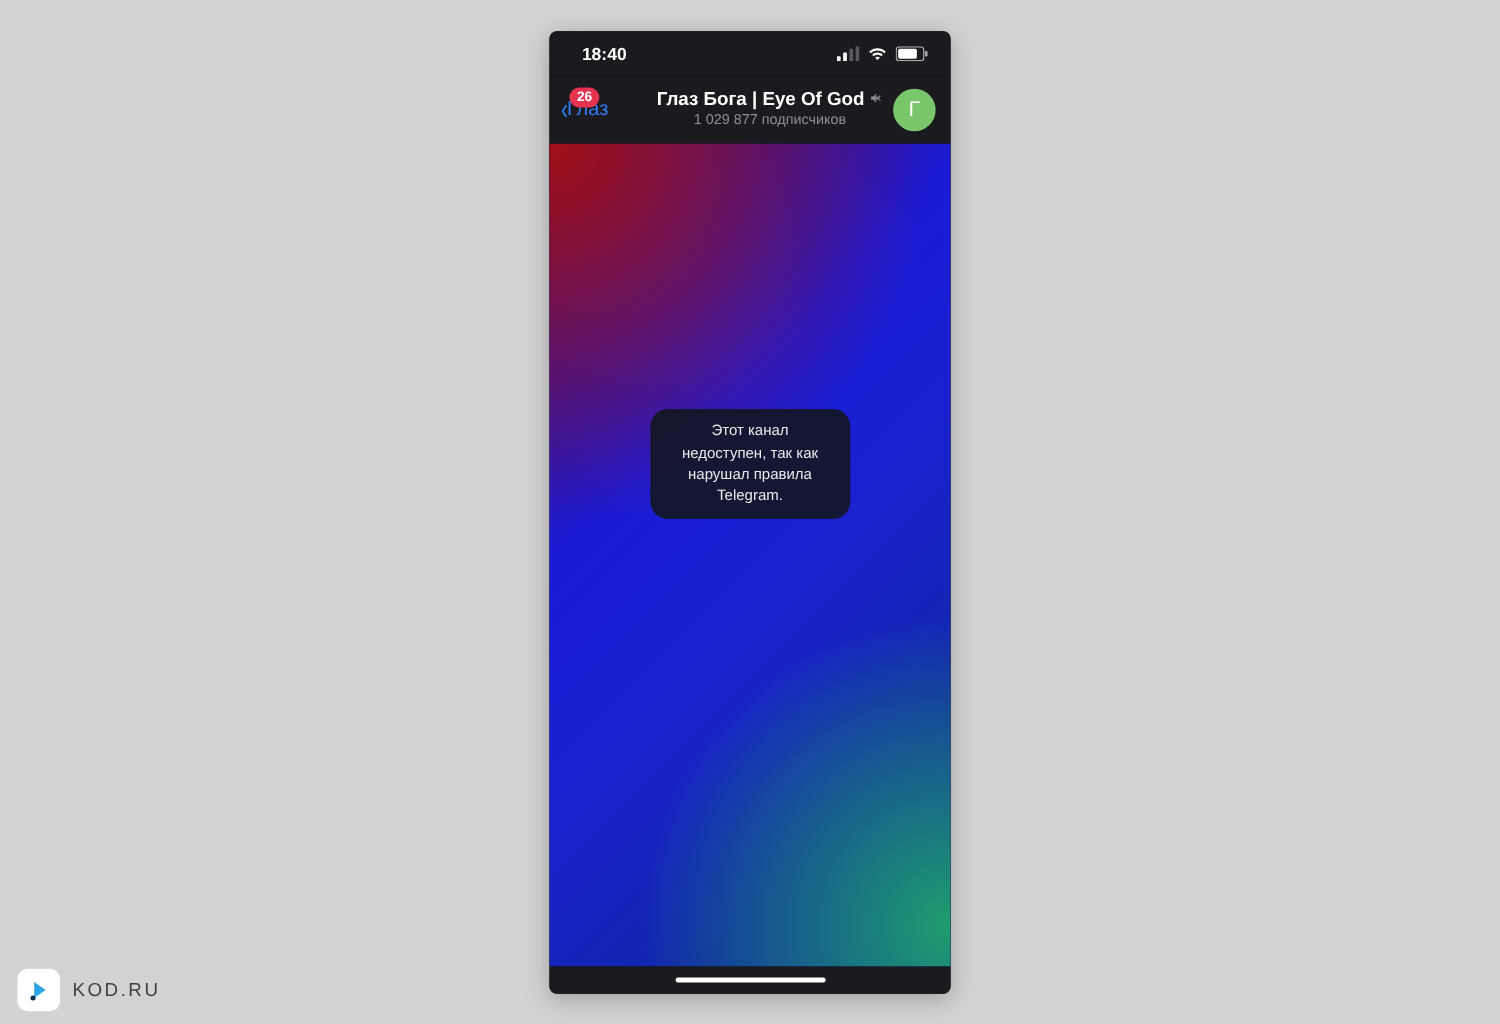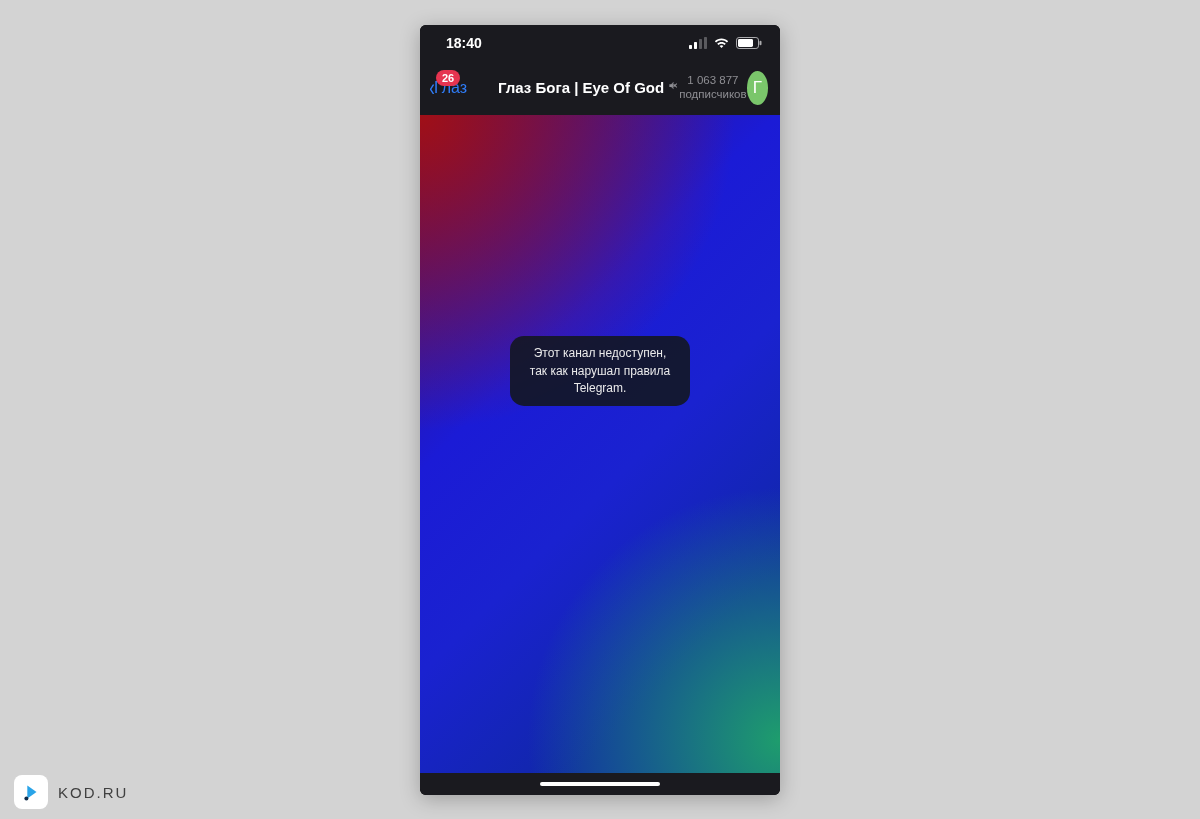--- a/index.html
+++ b/index.html
@@ -11,21 +11,21 @@
     font-family: -apple-system, "Helvetica Neue", Arial, sans-serif;
     position: relative;
     overflow: hidden;
   }
 
   .phone {
     position: absolute;
     left: 50%;
     top: 50%;
     transform: translate(-50%, -50%);
-    width: 360px;
+    width: 321px;
     height: 770px;
     background: #000;
     border-radius: 6px;
     box-shadow: 0 4px 20px rgba(0,0,0,0.25);
     overflow: hidden;
     display: flex;
     flex-direction: column;
   }
 
   
@@ -75,21 +75,21 @@
     font-weight: 700;
     border-radius: 10px;
     padding: 1px 6px;
     line-height: 1.3;
   }
   .title-block {
     flex: 1;
     text-align: center;
     color: #fff;
     display: flex;
-    flex-direction: row;
+    flex-direction: column;
     align-items: center;
     line-height: 1.2;
   }
   .title-row { display: flex; align-items: center; gap: 4px; justify-content: center;}
   .title-text { font-size: 15px; font-weight: 600; white-space: nowrap;}
   .mute-icon { color: #8e8e93; font-size: 11px; }
   .subtitle { font-size: 11.5px; color: #8e8e93; margin-top: 1px;}
   .avatar {
     width: 34px; height: 34px; border-radius: 50%;
     background: #7ac66b;
@@ -200,21 +200,21 @@
     </div>
     <div class="title-block">
       <div class="title-row">
         <span class="title-text">Глаз Бога | Eye Of God</span>
         <span class="mute-icon">
           <svg width="11" height="11" viewBox="0 0 24 24">
               <path fill="#8e8e93" d="M3 9v6h4l5 5V4L7 9H3zm13.5 3 3.5 3.5-1.5 1.5L15 13.5 11.5 17 10 15.5 13.5 12 10 8.5 11.5 7 15 10.5 18.5 7 20 8.5 16.5 12z"></path>
             </svg>
         </span>
       </div>
-      <span class="subtitle">1 063 877 подписчиков</span>
+      <span class="subtitle">1 029 877 подписчиков</span>
     </div>
     <div class="avatar">
       <span>Г</span>
     </div>
   </div>
 
   <div class="chat-bg">
     <div class="message-bubble">
       <span>Этот канал недоступен, так как нарушал правила Telegram.</span>
     </div>

